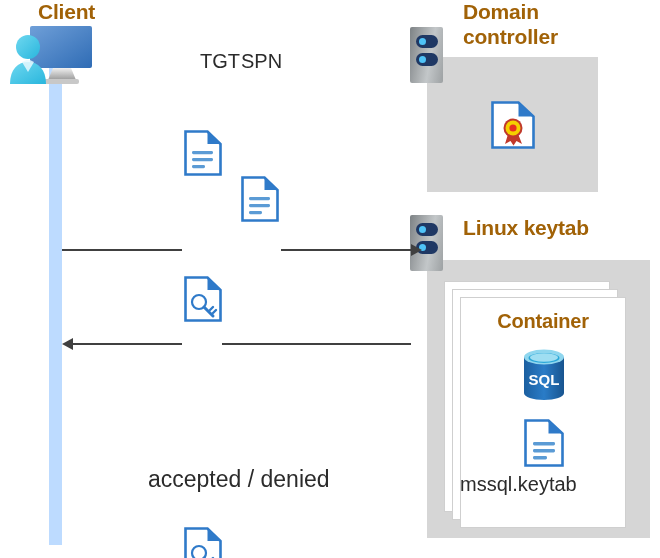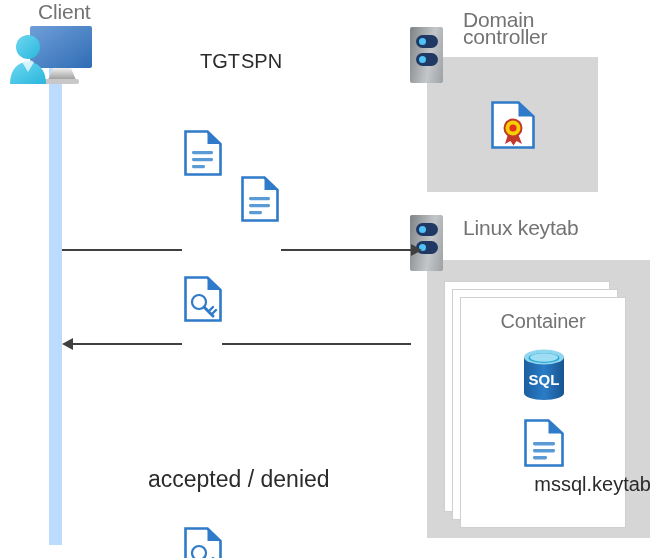--- a/index.html
+++ b/index.html
@@ -1,21 +1,21 @@
 <!DOCTYPE html>
 <html><head>
 <meta charset="utf-8">
 <style>
   html,body{margin:0;padding:0;background:#ffffff;}
   body{width:660px;height:558px;position:relative;overflow:hidden;
        font-family:"Liberation Sans","DejaVu Sans",sans-serif;}
   .abs{position:absolute;}
 
   
-  .title-bold{font-weight:normal;color:#737373;letter-spacing:-0.2px;}
+  .title-bold{font-weight:bold;color:#a16207;letter-spacing:-0.2px;}
   .lbl{color:#2b2b2b;}
 
   
   .lifeline{background:#bddbff;}
 
   
   .grey-panel{background:#d6d6d6;}
 
   
   .rack{background:linear-gradient(100deg,#7d8285 0%,#a7abad 35%,#c3c7c9 60%,#9da1a3 100%);
@@ -71,21 +71,21 @@
 
 <div class="abs grey-panel" style="left:427px;top:57px;width:171px;height:135px;"></div>
 
 <div class="abs rack" style="left:410px;top:27px;width:33px;height:56px;">
   <div class="rack-bar" style="left:6px;top:8px;width:22px;height:13px;"></div>
   <div class="rack-dot" style="left:9px;top:11px;width:7px;height:7px;"></div>
   <div class="rack-bar" style="left:6px;top:26px;width:22px;height:13px;"></div>
   <div class="rack-dot" style="left:9px;top:29px;width:7px;height:7px;"></div>
 </div>
 
-<div class="abs title-bold" style="left:463px;top:0px;font-size:21px;margin-top:8px;">Domain</div>
+<div class="abs title-bold" style="left:463px;top:0px;font-size:21px;">Domain</div>
 <div class="abs title-bold" style="left:463px;top:25px;font-size:21px;">controller</div>
 
 <div class="abs" style="left:491px;top:101px;width:44px;height:48px;">
   <svg width="44" height="48" viewBox="0 0 44 48">
     <path d="M1.5 1.5 h26 l15 14 v31 h-41 z" fill="#ffffff" stroke="#2f7ac9" stroke-width="2.6"></path>
     <path d="M27.5 1.5 l15 14 h-15 z" fill="#2f7ac9"></path>
     <path d="M18 30 l-4 13 5.5 -3 3 4.5 4 -14.5 z" fill="#c0392b"></path>
     <path d="M26 30 l5 13 -5.5 -3 -3 4.5 -4 -14.5 z" fill="#c0392b"></path>
     <circle cx="22" cy="27" r="9.5" fill="#c0392b"></circle>
     <circle cx="22" cy="27" r="7.5" fill="#f5d000"></circle>
@@ -134,21 +134,21 @@
 <div class="abs doc" style="left:524px;top:419px;width:40px;height:48px;">
   <svg width="40" height="48" viewBox="0 0 40 48">
     <path d="M1.5 1.5 h23 l14 13 v32 h-37 z" fill="#ffffff" stroke="#2f7ac9" stroke-width="2.6"></path>
     <path d="M24.5 1.5 l14 13 h-14 z" fill="#2f7ac9"></path>
     <rect x="9" y="23" width="22" height="3.4" rx="1.4" fill="#5b9bd5"></rect>
     <rect x="9" y="30" width="22" height="3.4" rx="1.4" fill="#5b9bd5"></rect>
     <rect x="9" y="37" width="14" height="3.4" rx="1.4" fill="#5b9bd5"></rect>
   </svg>
 </div>
 
-<div class="abs lbl" style="left:485px;top:473px;width:166px;text-align:right;font-size:20px;">mssql.keytab</div>
+<div class="abs lbl" style="left:460px;top:473px;width:166px;text-align:left;font-size:20px;">mssql.keytab</div>
 
 <div class="abs lbl" style="left:200px;top:50px;font-size:20px;">TGT</div>
 <div class="abs lbl" style="left:241px;top:50px;font-size:20px;">SPN</div>
 
 <div class="abs doc" style="left:184px;top:82px;width:38px;height:46px;">
   <svg width="38" height="46" viewBox="0 0 38 46">
     <path d="M1.5 1.5 h22 l13 12.5 v30.5 h-35 z" fill="#ffffff" stroke="#2f7ac9" stroke-width="2.6"></path>
     <path d="M23.5 1.5 l13 12.5 h-13 z" fill="#2f7ac9"></path>
     <rect x="8" y="21" width="21" height="3.2" rx="1.4" fill="#5b9bd5"></rect>
     <rect x="8" y="28" width="21" height="3.2" rx="1.4" fill="#5b9bd5"></rect>

